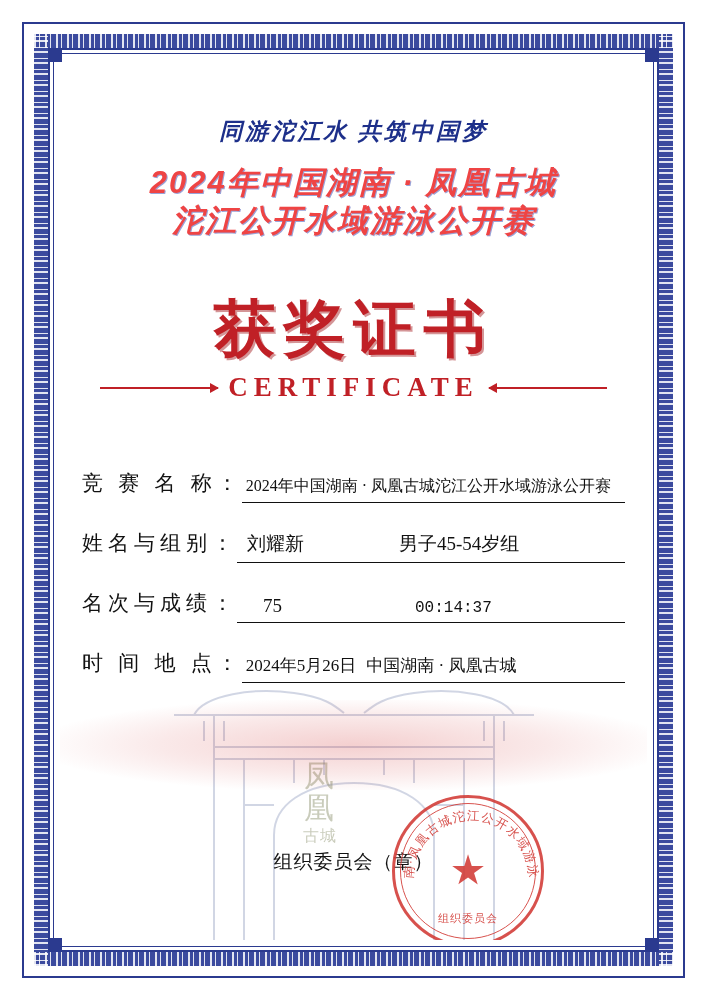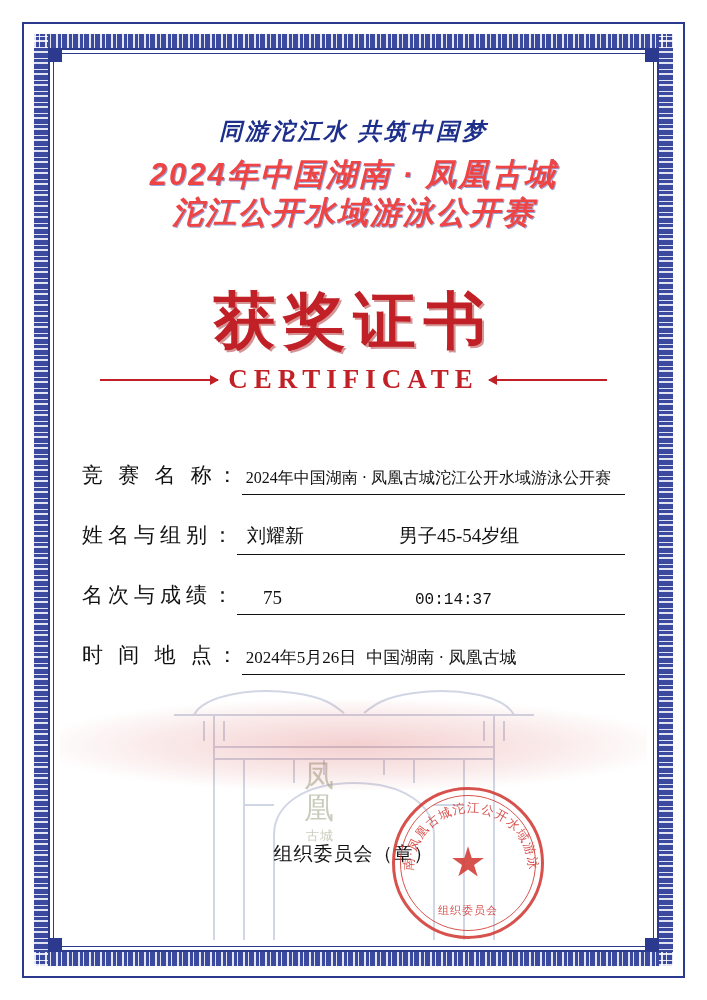--- a/index.html
+++ b/index.html
@@ -140,21 +140,21 @@
     text-align: center;
     color: #8a8f6b;
     font-family: "Liberation Serif", serif;
     font-size: 30px;
     line-height: 32px;
     letter-spacing: 2px;
     opacity: 0.45;
     pointer-events: none;
   }
   .watermark-text .sub {
-    font-size: 13px;
+    font-size: 16px;
     line-height: 15px;
     letter-spacing: 1px;
     display: block;
     margin-top: 4px;
   }
   
   .red-wash {
     position: absolute;
     left: -10px;
     right: -10px;
@@ -170,21 +170,21 @@
     text-align: center;
     padding-top: 56px;
   }
   .slogan {
     color: #1d2f8a;
     font-family: "Liberation Serif", serif;
     font-weight: bold;
     font-size: 23px;
     letter-spacing: 3px;
     font-style: italic;
-    margin-bottom: 9px;
+    margin-bottom: 17px;
   }
   .title-1, .title-2 {
     color: #ef4444;
     font-family: "Liberation Sans", sans-serif;
     font-weight: bold;
     font-size: 31px;
     letter-spacing: 2px;
     line-height: 38px;
     text-shadow: 1px 1px 0 #9aa3d8;
     font-style: italic;

